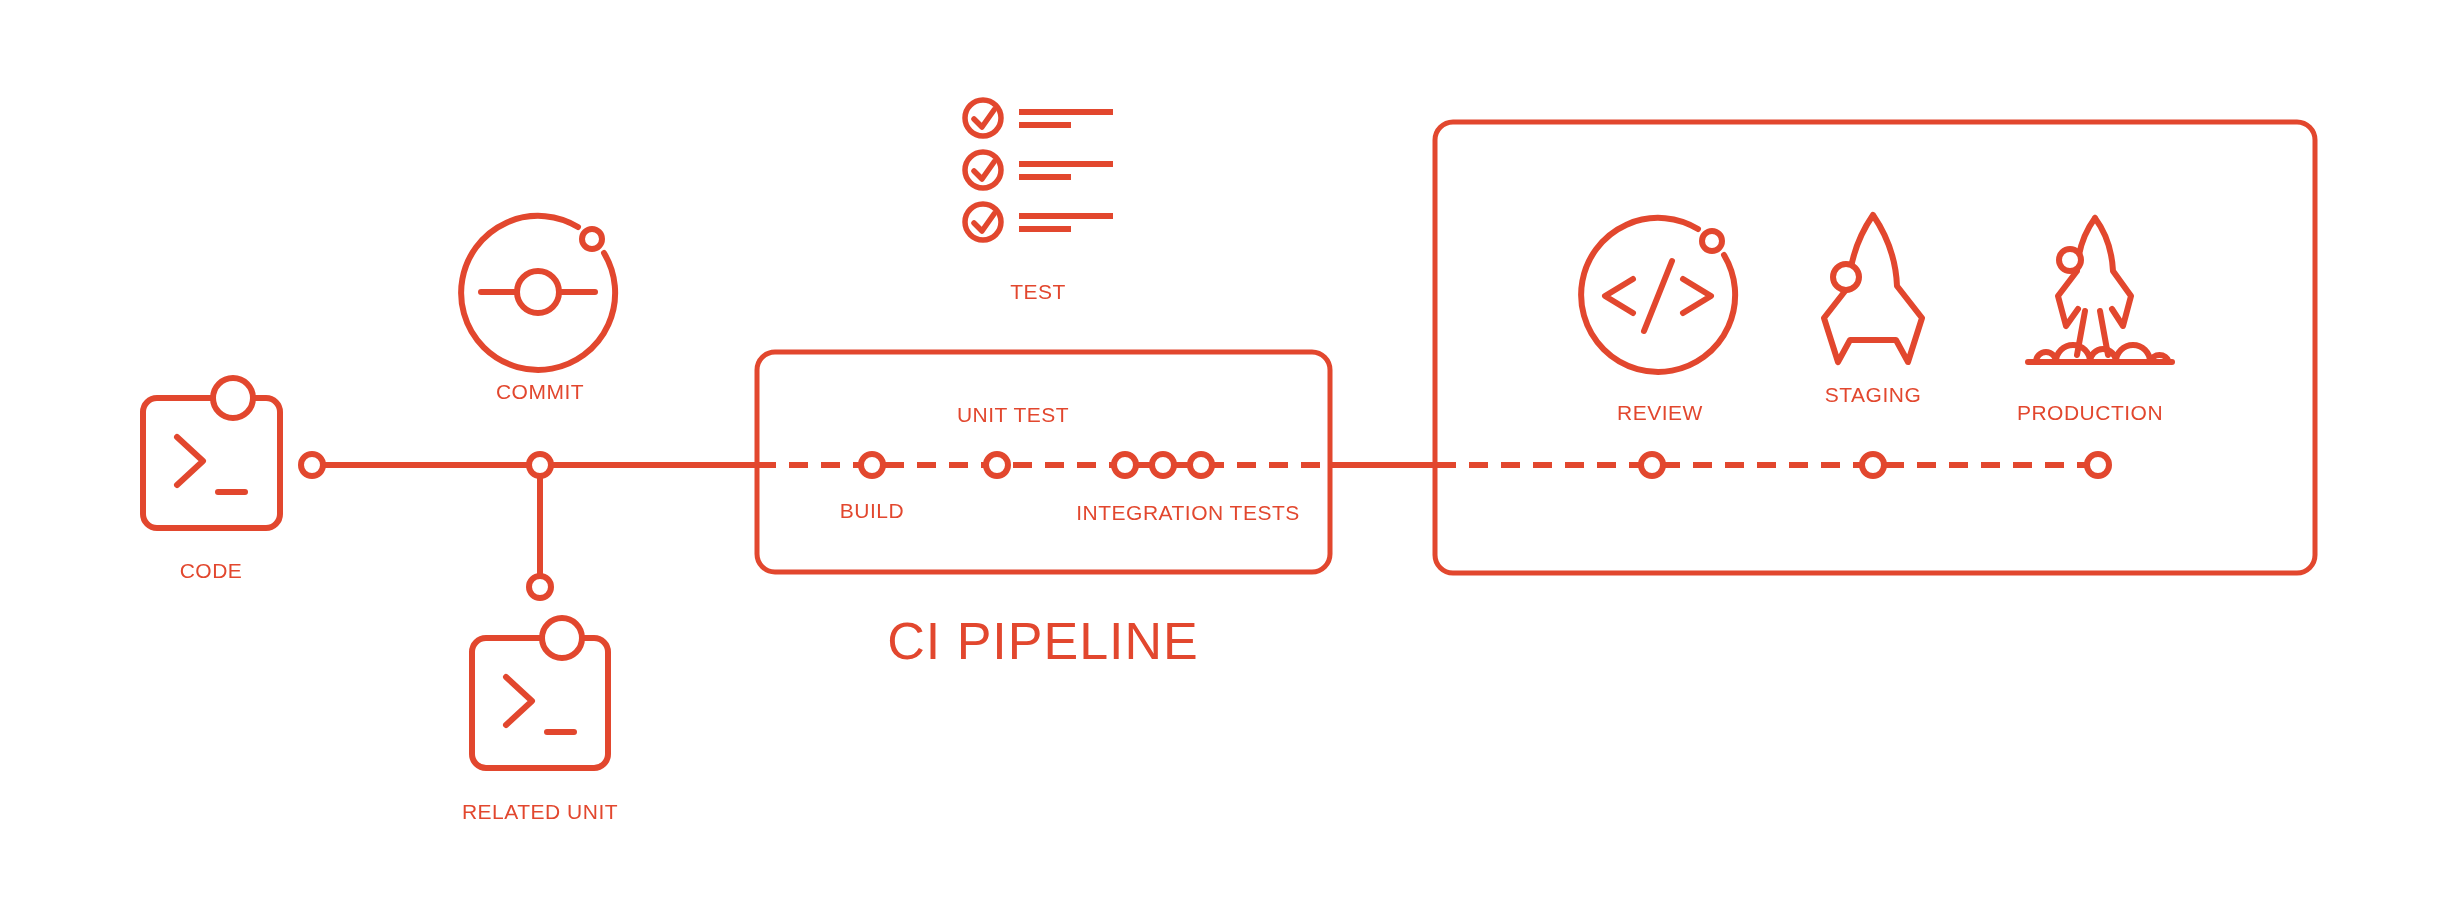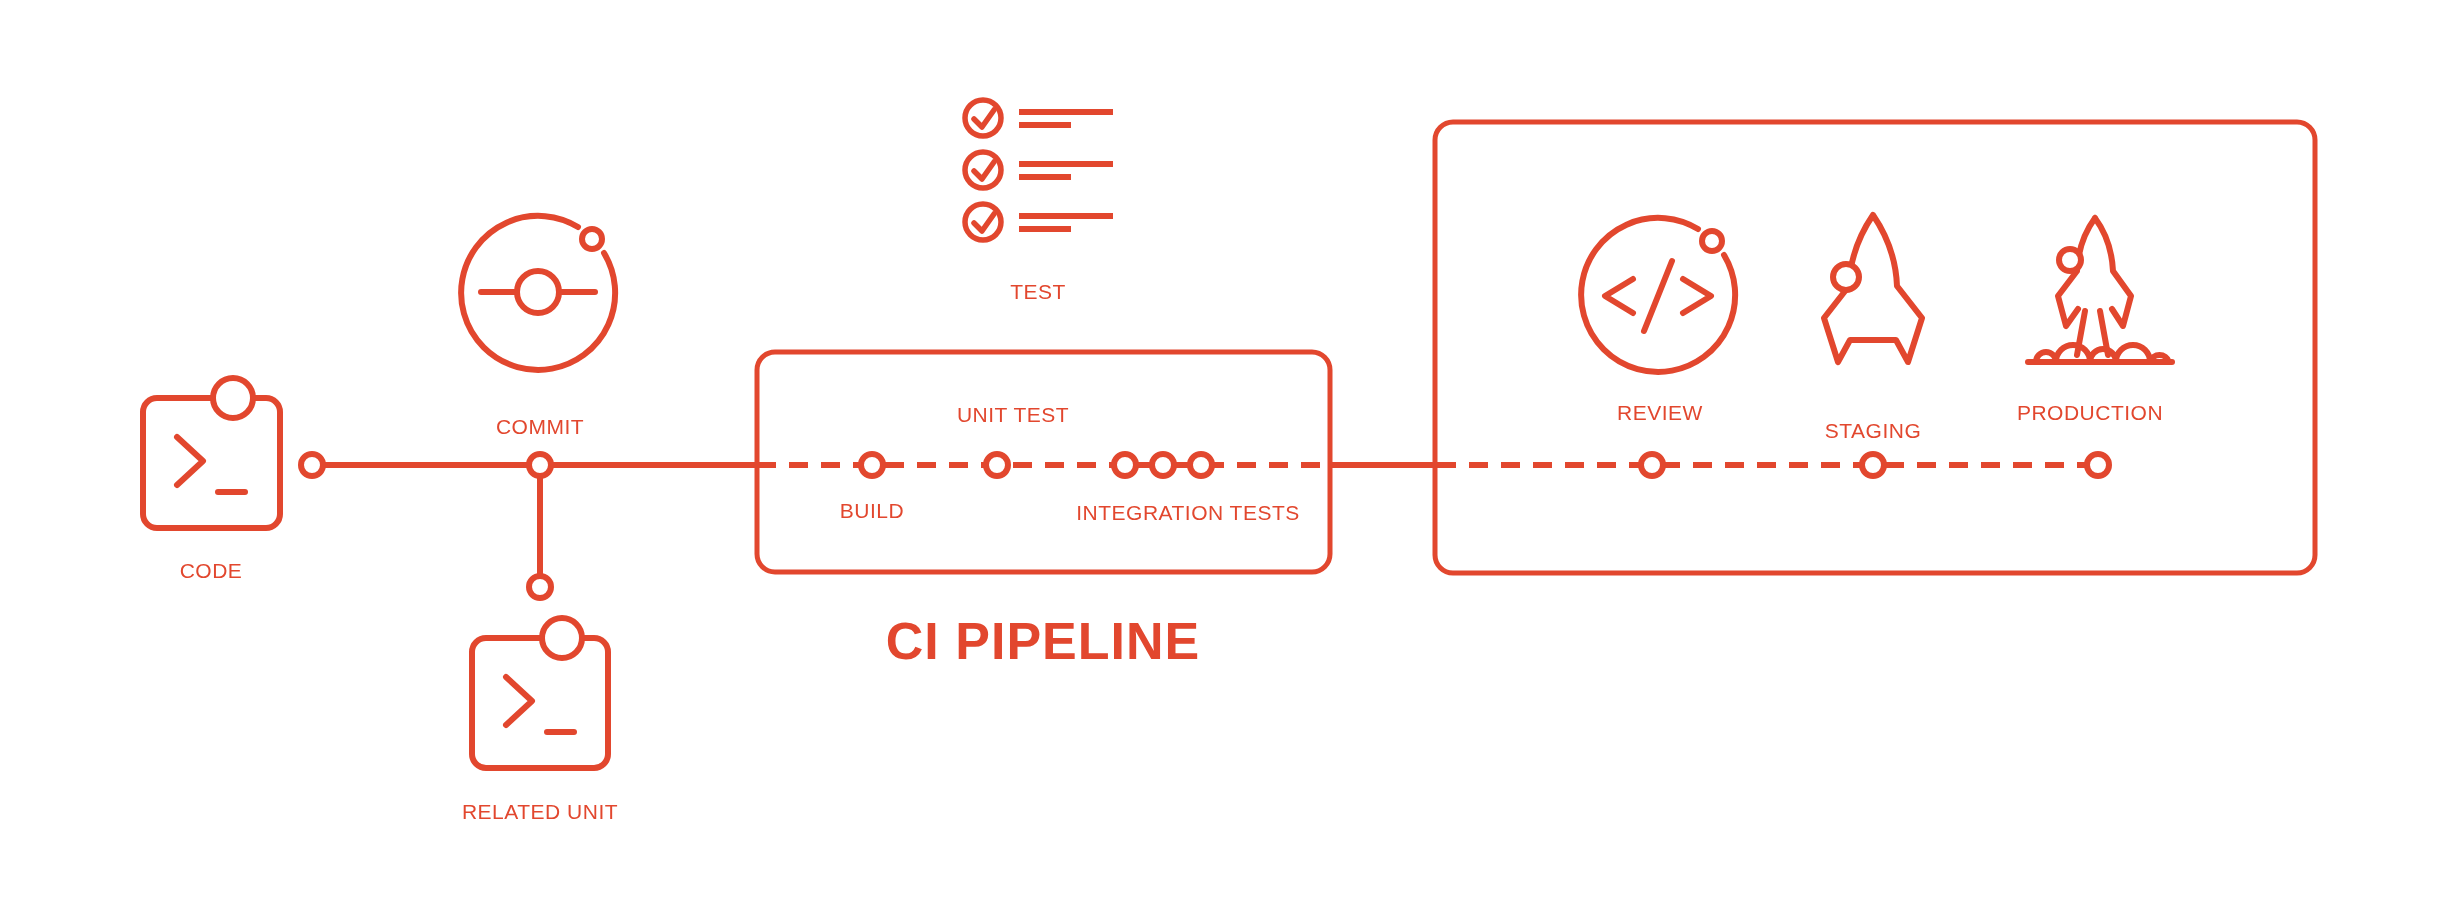--- a/index.html
+++ b/index.html
@@ -19,21 +19,21 @@
     font-size: 21px;
     letter-spacing: 0.5px;
     white-space: nowrap;
     line-height: 1;
   }
   .title {
     position: absolute;
     transform: translateX(-50%);
     color: var(--accent);
     font-size: 52px;
-    font-weight: 700;
+    font-weight: 400;
     letter-spacing: 1px;
     white-space: nowrap;
     line-height: 1;
   }
   .stroke { stroke: var(--accent); fill: none; }
   .nodefill { fill: #FFFFFF; }
 </style>
 </head>
 <body>
 
@@ -124,25 +124,25 @@
       <circle class="stroke nodefill" cx="1163" cy="465" r="11" stroke-width="6"></circle>
       <circle class="stroke nodefill" cx="1201" cy="465" r="11" stroke-width="6"></circle>
       <circle class="stroke nodefill" cx="1652" cy="465" r="11" stroke-width="6"></circle>
       <circle class="stroke nodefill" cx="1873" cy="465" r="11" stroke-width="6"></circle>
       <circle class="stroke nodefill" cx="2098" cy="465" r="11" stroke-width="6"></circle>
       <circle class="stroke nodefill" cx="540" cy="587" r="11" stroke-width="6"></circle>
     </g>
   </svg>
 
   <div class="lbl" style="left:211px;  top:560px;">CODE</div>
-  <div class="lbl" style="left:540px;  top:416px;">COMMIT</div>
+  <div class="lbl" style="left:540px;  top:381px;">COMMIT</div>
   <div class="lbl" style="left:540px;  top:801px;">RELATED UNIT</div>
   <div class="lbl" style="left:1038px; top:281px;">TEST</div>
   <div class="lbl" style="left:997px;  top:404px;margin-left:16px;">UNIT TEST</div>
   <div class="lbl" style="left:872px;  top:500px;">BUILD</div>
   <div class="lbl" style="left:1188px; top:502px;">INTEGRATION TESTS</div>
   <div class="lbl" style="left:1660px; top:402px;">REVIEW</div>
-  <div class="lbl" style="left:1873px; top:420px;">STAGING</div>
+  <div class="lbl" style="left:1873px; top:384px;">STAGING</div>
   <div class="lbl" style="left:2090px; top:402px;">PRODUCTION</div>
 
   <div class="title" style="left:1043px; top:615px;">CI PIPELINE</div>
 
 </div>
 
 </body></html>

